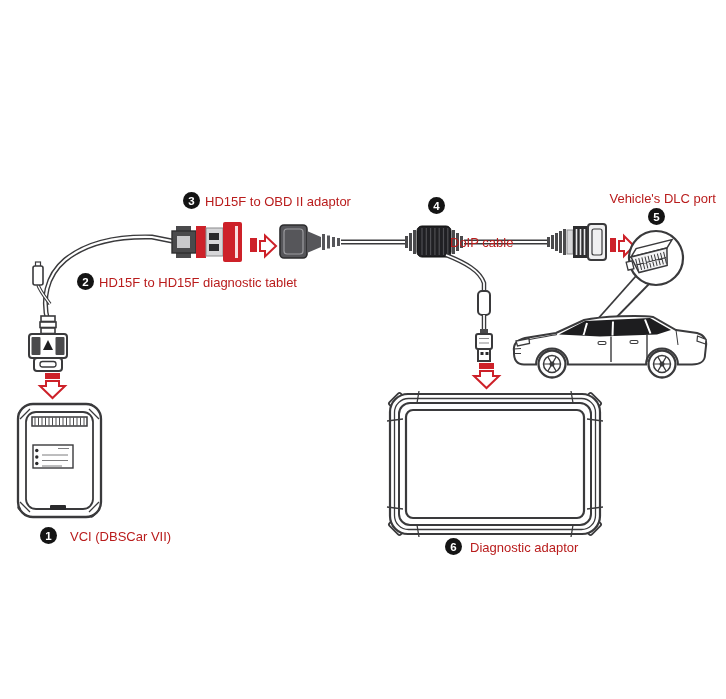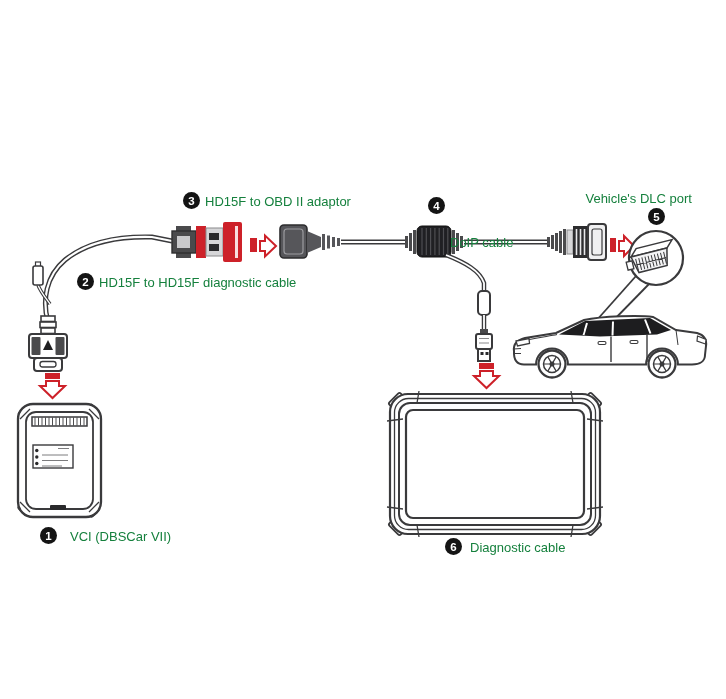--- a/index.html
+++ b/index.html
@@ -1,21 +1,21 @@
 <!DOCTYPE html>
 <html><head>
 <meta charset="utf-8">
 <style>
   html,body{margin:0;padding:0;background:#fff;}
   .stage{position:relative;width:726px;height:699px;background:#ffffff;overflow:hidden;
          font-family:"Liberation Sans", sans-serif;}
   .badge{position:absolute;width:17px;height:17px;border-radius:50%;background:#141414;
          color:#ffffff;font-size:11.5px;font-weight:700;display:flex;align-items:center;
          justify-content:center;z-index:3;}
-  .lbl{position:absolute;font-size:13px;color:#15803d;white-space:nowrap;z-index:3;}
+  .lbl{position:absolute;font-size:13px;color:#b91c1c;white-space:nowrap;z-index:3;}
   .lbl.right{text-align:right;}
   svg{position:absolute;left:0;top:0;z-index:1;}
 </style>
 </head>
 <body>
 
 <div class="stage">
 
   <svg width="726" height="699" viewBox="0 0 726 699">
 
@@ -191,27 +191,27 @@
       <rect x="399" y="403" width="192" height="122" rx="11" stroke-width="2"></rect>
       <rect x="406" y="410" width="178" height="108" rx="7" stroke-width="2.2"></rect>
       <path d="M419,391 L417,403 M387,421 L403,419 M571,391 L573,403 M603,421 L587,419 M419,537 L417,525 M387,507 L403,509 M571,537 L573,525 M603,507 L587,509" stroke-width="1.3"></path>
     </g>
   </svg>
 
   <span class="badge" style="left:40px;top:527px;">1</span>
   <span class="lbl" style="left:70px;top:529px;text-align:center;">VCI (DBSCar VII)</span>
 
   <span class="badge" style="left:77px;top:273px;">2</span>
-  <span class="lbl" style="left:99px;top:275px;">HD15F to HD15F diagnostic cable</span>
+  <span class="lbl" style="left:99px;top:275px;">HD15F to HD15F diagnostic tablet</span>
 
   <span class="badge" style="left:183px;top:192px;">3</span>
   <span class="lbl" style="left:205px;top:194px;">HD15F to OBD II adaptor</span>
 
   <span class="badge" style="left:428px;top:197px;">4</span>
   <span class="lbl" style="left:450px;top:199px;margin-top:36px;">DoIP cable</span>
 
-  <span class="lbl right" style="left:560px;top:191px;width:132px;">Vehicle's DLC port</span>
+  <span class="lbl right" style="left:584px;top:191px;width:132px;">Vehicle's DLC port</span>
   <span class="badge" style="left:648px;top:208px;">5</span>
 
   <span class="badge" style="left:445px;top:538px;">6</span>
-  <span class="lbl" style="left:470px;top:540px;">Diagnostic cable</span>
+  <span class="lbl" style="left:470px;top:540px;">Diagnostic adaptor</span>
 
 </div>
 
 </body></html>

